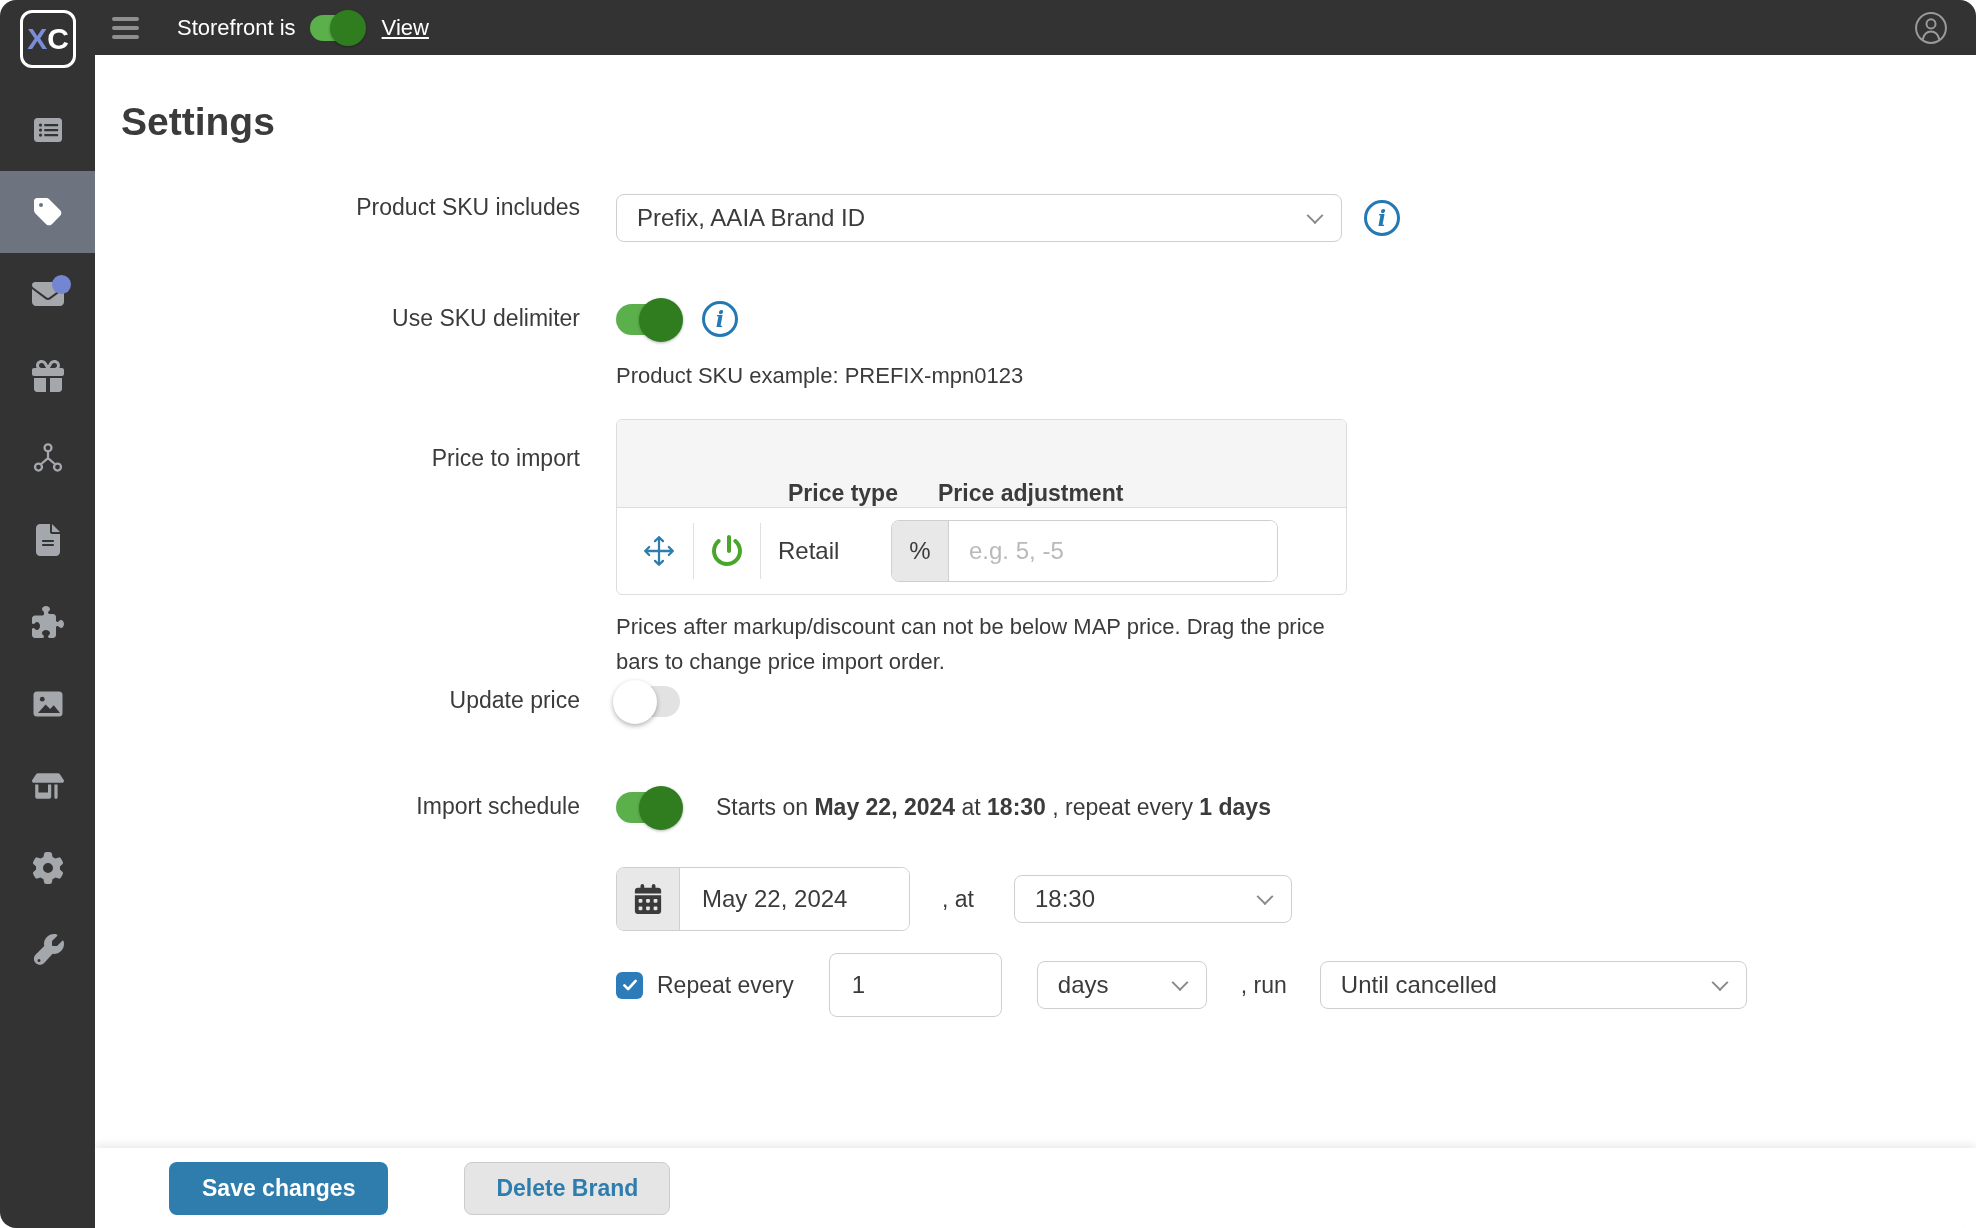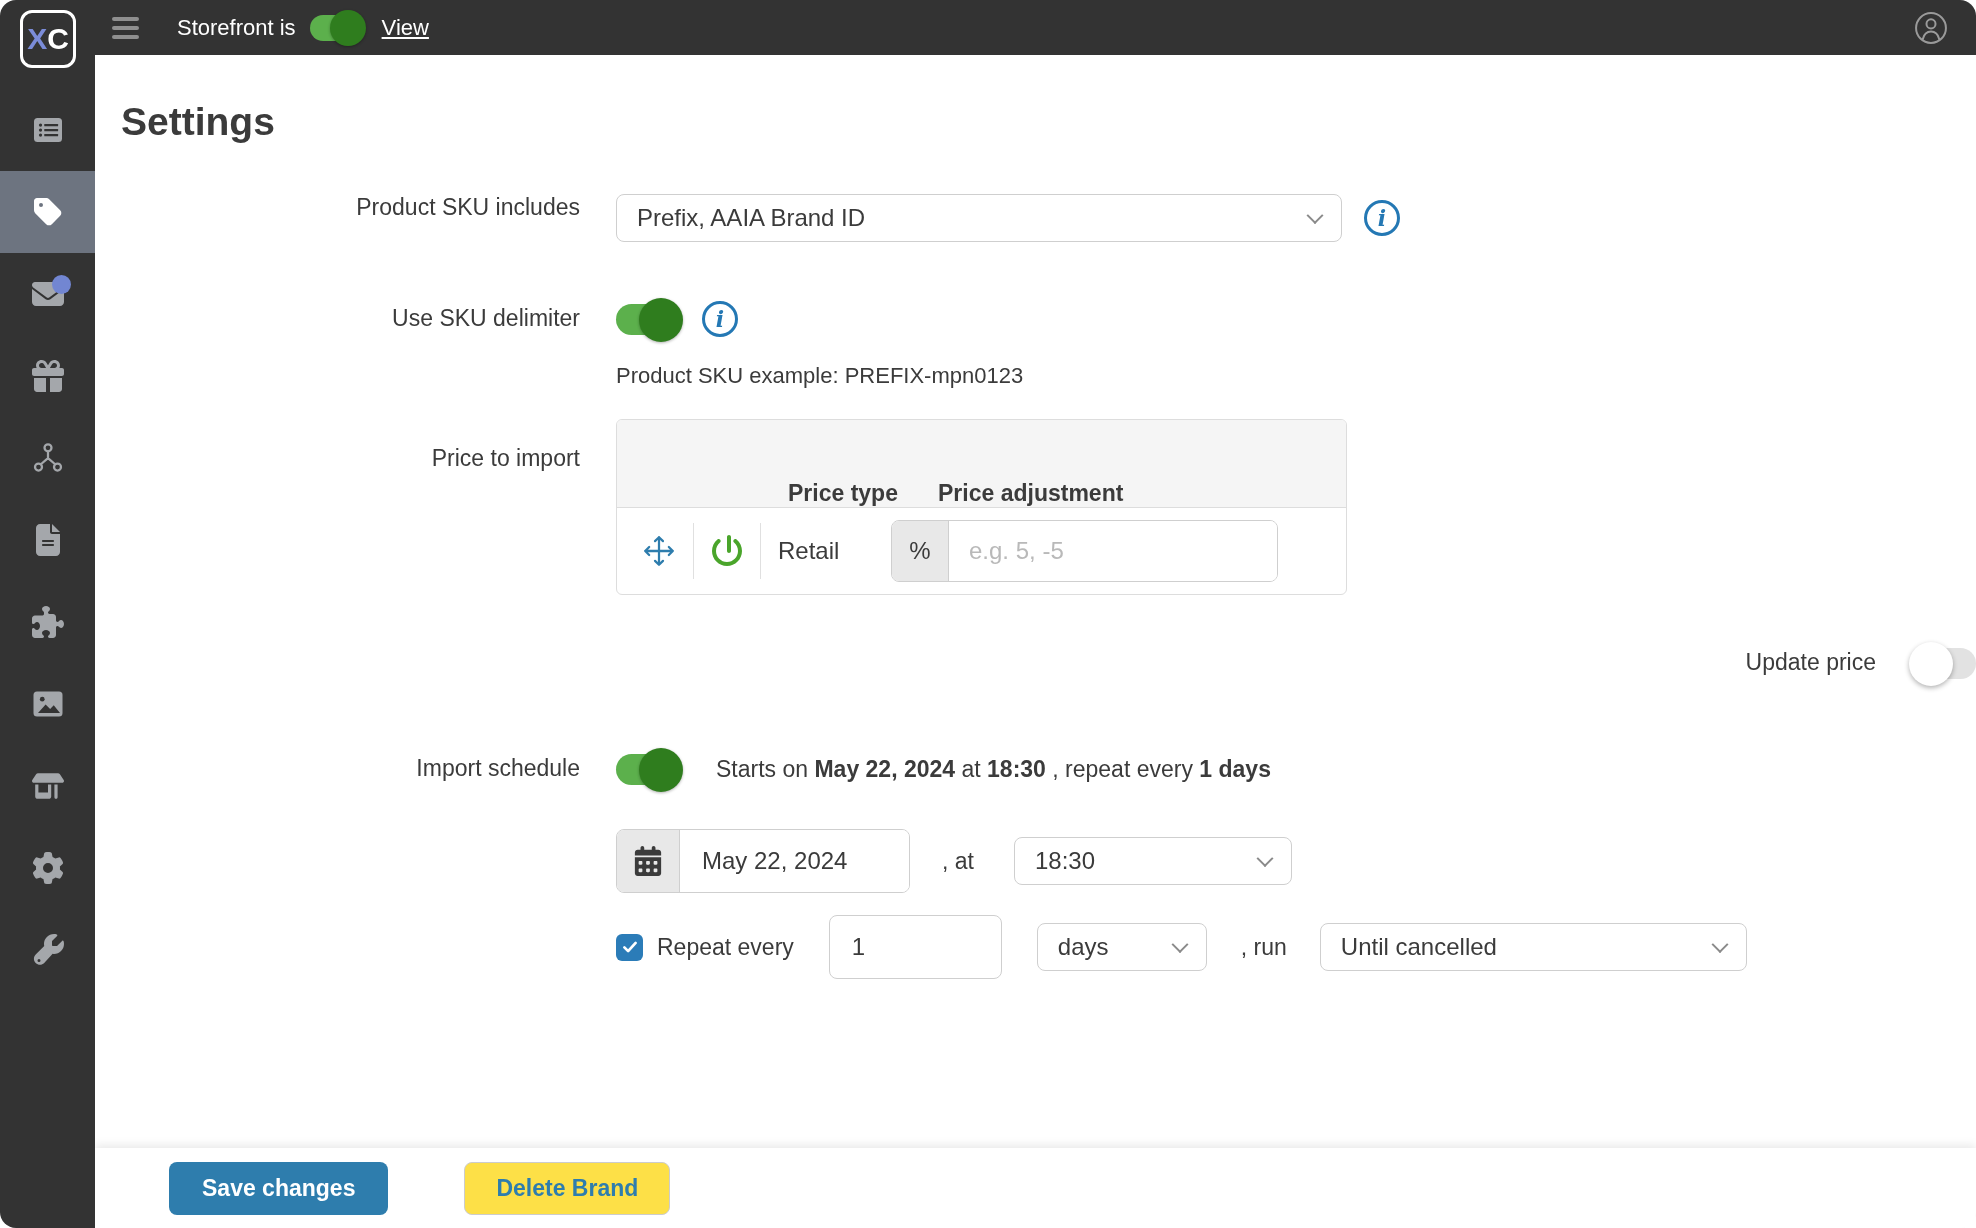--- a/index.html
+++ b/index.html
@@ -81,21 +81,21 @@
   .dgroup input { border:none; outline:none; width:229px; font-size:24px; color:#3b3b3b; padding:0 22px; font-family:inherit; }
   .inline-lbl { font-size:23px; color:#3b3b3b; }
   .txt { height:64px; border:1px solid #cfcfcf; border-radius:8px; font-size:24px; color:#3b3b3b; padding:0 22px; font-family:inherit; outline:none; }
   .cb { width:27px; height:27px; border-radius:6px; background:#2b7cb8; display:flex; align-items:center; justify-content:center; flex:none; cursor:pointer; }
 
   
   .footer { position:absolute; left:95px; right:0; bottom:0; height:80px; background:#fff; box-shadow:0 -3px 9px rgba(0,0,0,.09);
             display:flex; align-items:center; padding-left:26px; gap:28px; z-index:2; }
   .btn { height:53px; border-radius:8px; font-size:23px; font-weight:bold; font-family:inherit; cursor:pointer;margin-left:48px; }
   .btn-primary { background:#2e7dad; color:#fff; border:none; padding:0 33px; }
-  .btn-secondary { background:#fde047; color:#2e7dad; border:1px solid #ccc; padding:0 31px; }
+  .btn-secondary { background:#e5e5e5; color:#2e7dad; border:1px solid #ccc; padding:0 31px; }
 </style>
 </head>
 <body>
 
 <div class="window">
 
   <div class="topbar">
     <div class="logo">
       <span class="lx">X</span>
         <span class="lc">C</span>
@@ -236,24 +236,25 @@
                 <path d="M320 32c0-17.7-14.3-32-32-32s-32 14.3-32 32V256c0 17.7 14.3 32 32 32s32-14.3 32-32V32zM143.5 120.6c13.6-11.3 15.4-31.5 4.1-45.1s-31.5-15.4-45.1-4.1C49.7 115.4 16 181.8 16 256c0 132.5 107.5 240 240 240s240-107.5 240-240c0-74.2-33.7-140.6-86.5-184.6c-13.6-11.3-33.8-9.4-45.1 4.1s-9.4 33.8 4.1 45.1c38.9 32.3 63.5 81 63.5 135.4c0 97.2-78.8 176-176 176s-176-78.8-176-176c0-54.4 24.7-103.1 63.5-135.4z"></path>
               </svg>
               <div class="vline"></div>
               <div class="pt-type">Retail</div>
               <div class="igroup">
                 <div class="iaddon">%</div>
                 <input type="text" placeholder="e.g. 5, -5" style="">
               </div>
             </div>
           </div>
-        </div>
-      </div>
-
-      <div class="frow" style="margin-top:46px;justify-content:flex-end;">
+          <div class="note-text" style="margin-top:14px; width:710px; line-height:35px;">Prices after markup/discount can not be below MAP price. Drag the price bars to change price import order.</div>
+        </div>
+      </div>
+
+      <div class="frow" style="">
         <div class="flabel" style="padding-top:8px;">Update price</div>
         <div class="fbody">
           <div class="line1">
             <div class="tgl off">
                 <div class="knob"></div>
               </div>
           </div>
         </div>
       </div>
 

